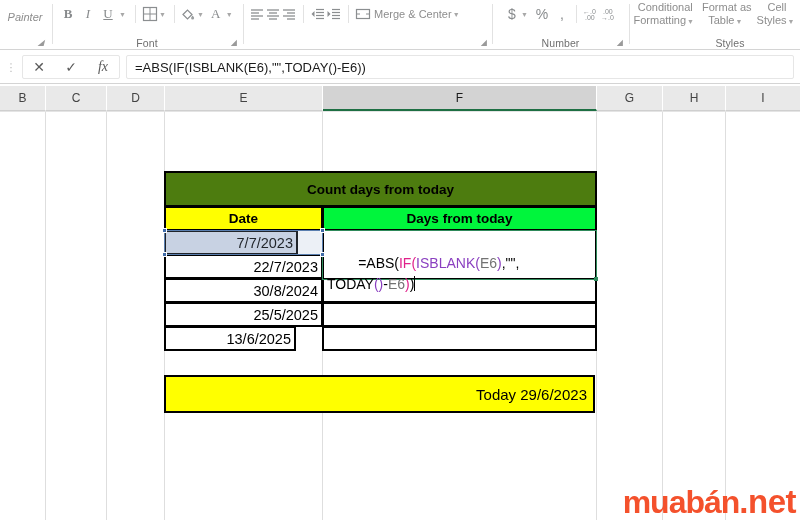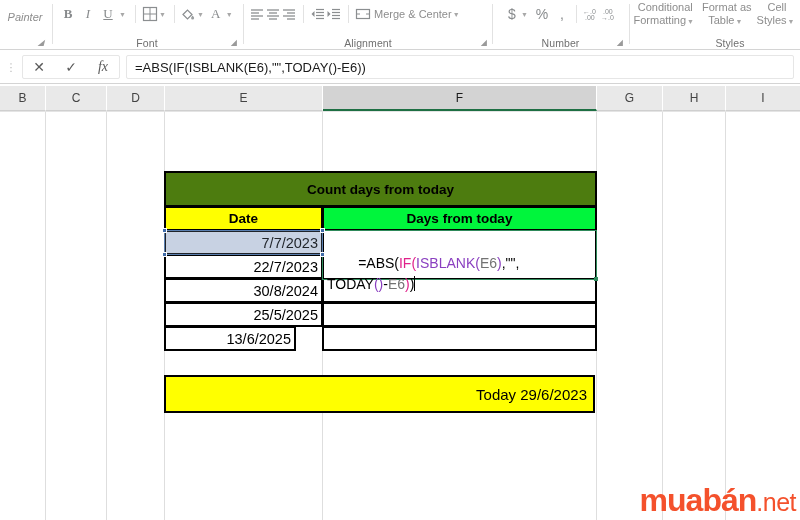--- a/index.html
+++ b/index.html
@@ -143,21 +143,21 @@
   .refbox i.tr { right: -3px; top: -3px; }
   .refbox i.bl { left: -3px; bottom: -3px; }
   .refbox i.br { right: -3px; bottom: -3px; }
 
   
   .wm {
     position: absolute; right: 4px; bottom: 1px;
     font-size: 32px; font-weight: bold; color: #f4512c;
     letter-spacing: -1px; line-height: 34px; white-space: nowrap;
   }
-  .wm .net { font-size: 25px; font-weight: normal; letter-spacing: -.5px; }
+  .wm .net { font-size: 33px; font-weight: bold; letter-spacing: -.5px; }
 </style>
 </head>
 <body>
 
 <div id="app">
 
   <div class="ribbon">
     <div class="rb-groups">
 
       <div class="rb-group" style="left:0;width:50px;font-style:italic;">
@@ -258,21 +258,20 @@
           <span class="ic">
             <svg width="16" height="16" viewBox="0 0 16 16">
                 <rect x="1.5" y="3.5" width="13" height="9" fill="none" stroke="#8b8e90" stroke-width="1.2"></rect>
                 <line x1="1.5" y1="8" x2="5" y2="8" stroke="#8b8e90" stroke-width="1"></line>
                 <line x1="11" y1="8" x2="14.5" y2="8" stroke="#8b8e90" stroke-width="1"></line>
               </svg>
           </span>
           <span class="rb-lbl" style="margin-left:3px;">Merge &amp; Center</span>
           <span class="caret">▼</span>
         </div>
-        <div class="rb-title">Alignment</div>
         <div class="rb-launch" style="right:4px;">◢</div>
       </div>
       <div class="rb-sep" style="left:492px;"></div>
 
       <div class="rb-group" style="left:494px;width:133px;">
         <div class="rb-row" style="left:10px;">
           <span class="ic" style="width:16px;font-size:14px;">$</span>
           <span class="caret">▼</span>
           <span class="ic" style="width:22px;font-size:14px;">%</span>
           <span class="ic" style="width:18px;font-size:14px;">,</span>
@@ -366,21 +365,21 @@
     <div class="gl-h" style="top:384;"></div>
     <div class="gl-h" style="top:408;"></div>
 
     <div class="tbl">
 
       <div class="cell title-cell b-out" style="left:164px;top:60px;width:433px;height:36px;">Count days from today</div>
 
       <div class="cell hdr-date b-out" style="left:164px;top:95px;width:159px;height:25px;">Date</div>
       <div class="cell hdr-days b-out" style="left:322px;top:95px;width:275px;height:25px;">Days from today</div>
 
-      <div class="cell datecell active b-out" style="left:164px;top:119px;width:159px;height:25px;padding-left:44px;">7/7/2023</div>
+      <div class="cell datecell active b-out" style="left:164px;top:119px;width:134px;height:25px;padding-left:44px;">7/7/2023</div>
       <div class="cell datecell b-out" style="left:164px;top:143px;width:159px;height:25px;">22/7/2023</div>
       <div class="cell datecell b-out" style="left:164px;top:167px;width:159px;height:25px;">30/8/2024</div>
       <div class="cell datecell b-out" style="left:164px;top:191px;width:159px;height:25px;">25/5/2025</div>
       <div class="cell datecell b-out" style="left:164px;top:215px;width:132px;height:25px;">13/6/2025</div>
 
       <div class="cell blank b-out" style="left:322px;top:167px;width:275px;height:25px;"></div>
       <div class="cell blank b-out" style="left:322px;top:191px;width:275px;height:25px;"></div>
       <div class="cell blank b-out" style="left:322px;top:215px;width:275px;height:25px;"></div>
 
       <div style="position:absolute;left:322px;top:119px;width:2px;height:50px;background:#000;"></div>

